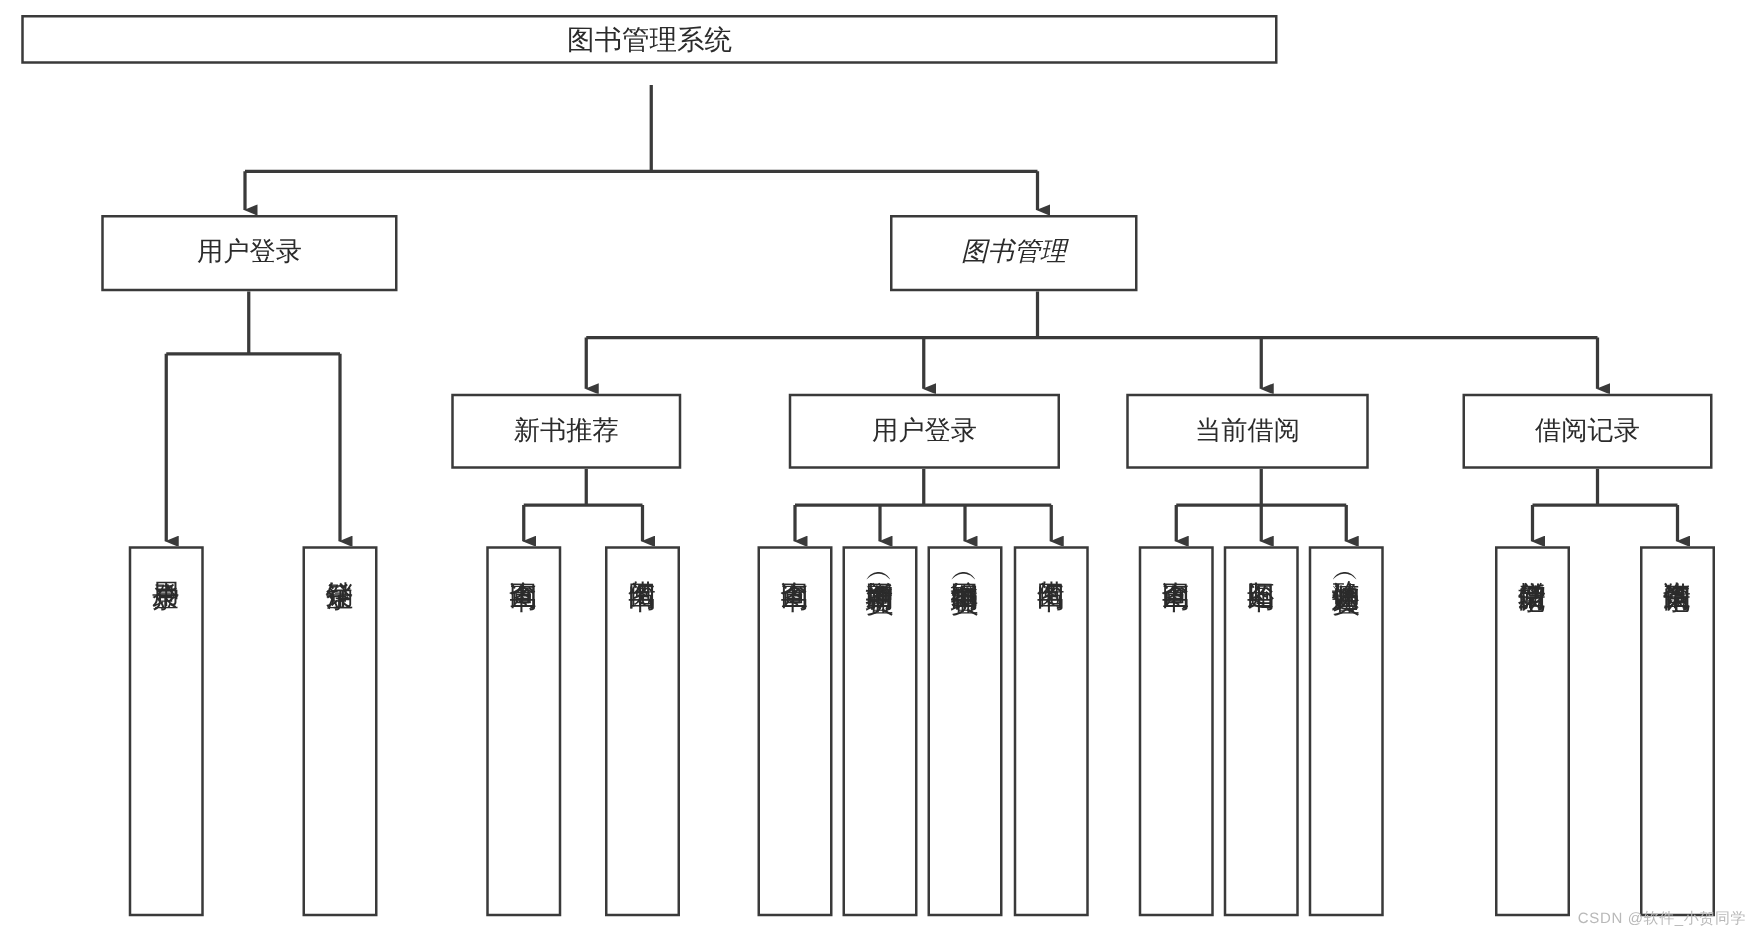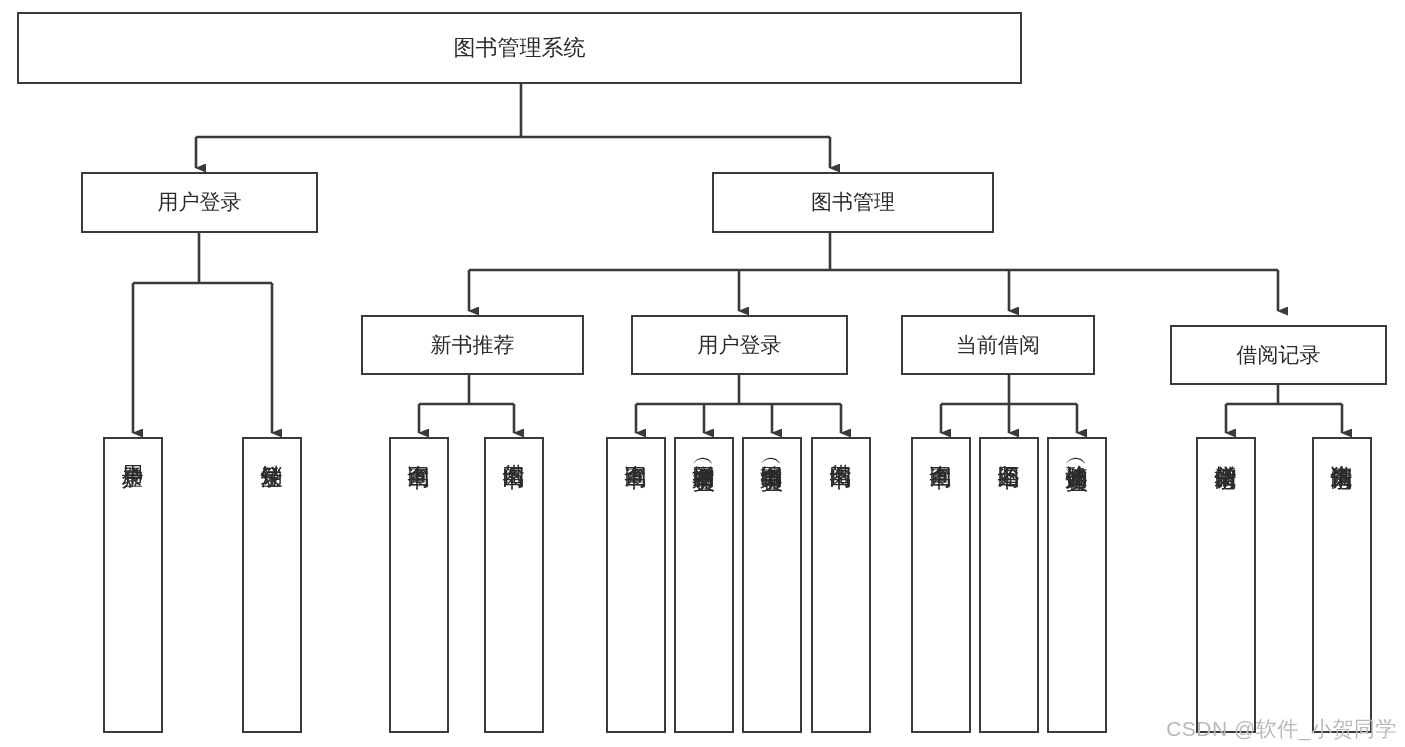--- a/index.html
+++ b/index.html
@@ -60,21 +60,21 @@
     text-orientation: upright;
     font-size: 22px;
     line-height: 1.05;
     letter-spacing: 1px;
     white-space: nowrap;
   }
   #watermark {
     position: absolute;
     right: 8px;
     bottom: 4px;
-    font-size: 21px;
+    font-size: 12px;
     color: #b9b9b9;
     letter-spacing: 0.5px;
     z-index: 5;
     white-space: nowrap;
   }
 </style>
 </head>
 <body>
 
 <div id="diagram-root">
@@ -122,41 +122,41 @@
       <path d="M1009,404 L1009,433" marker-end="url(#arrowhead)"></path>
       <path d="M1077,404 L1077,433" marker-end="url(#arrowhead)"></path>
 
       <path d="M1278,375 L1278,404"></path>
       <path d="M1226,404 L1342,404"></path>
       <path d="M1226,404 L1226,433" marker-end="url(#arrowhead)"></path>
       <path d="M1342,404 L1342,433" marker-end="url(#arrowhead)"></path>
     </g>
   </svg>
 
-  <div class="node horizontal root" style="left:17px; top:12px; width:1005px; height:72px;">
+  <div class="node horizontal root" style="left:17px; top:12px; width:1005px; height:39px;">
     <span class="node-label">图书管理系统</span>
   </div>
 
   <div class="node horizontal" style="left:81px; top:172px; width:237px; height:61px;">
     <span class="node-label">用户登录</span>
   </div>
-  <div class="node horizontal" style="left:712px; top:172px; width:282px; height:61px;">
+  <div class="node horizontal" style="left:712px; top:172px; width:198px; height:61px;font-style:italic;">
     <span class="node-label">图书管理</span>
   </div>
 
-  <div class="node horizontal" style="left:361px; top:315px; width:223px; height:60px;">
+  <div class="node horizontal" style="left:361px; top:315px; width:184px; height:60px;">
     <span class="node-label">新书推荐</span>
   </div>
   <div class="node horizontal" style="left:631px; top:315px; width:217px; height:60px;">
     <span class="node-label">用户登录</span>
   </div>
   <div class="node horizontal" style="left:901px; top:315px; width:194px; height:60px;">
     <span class="node-label">当前借阅</span>
   </div>
-  <div class="node horizontal" style="left:1170px; top:325px; width:217px; height:60px;">
+  <div class="node horizontal" style="left:1170px; top:315px; width:200px; height:60px;">
     <span class="node-label">借阅记录</span>
   </div>
 
   <div class="node vertical" style="left:103px; top:437px; width:60px; height:296px;">
     <span class="node-label">用户登录</span>
   </div>
   <div class="node vertical" style="left:242px; top:437px; width:60px; height:296px;">
     <span class="node-label">注销登录</span>
   </div>
 

